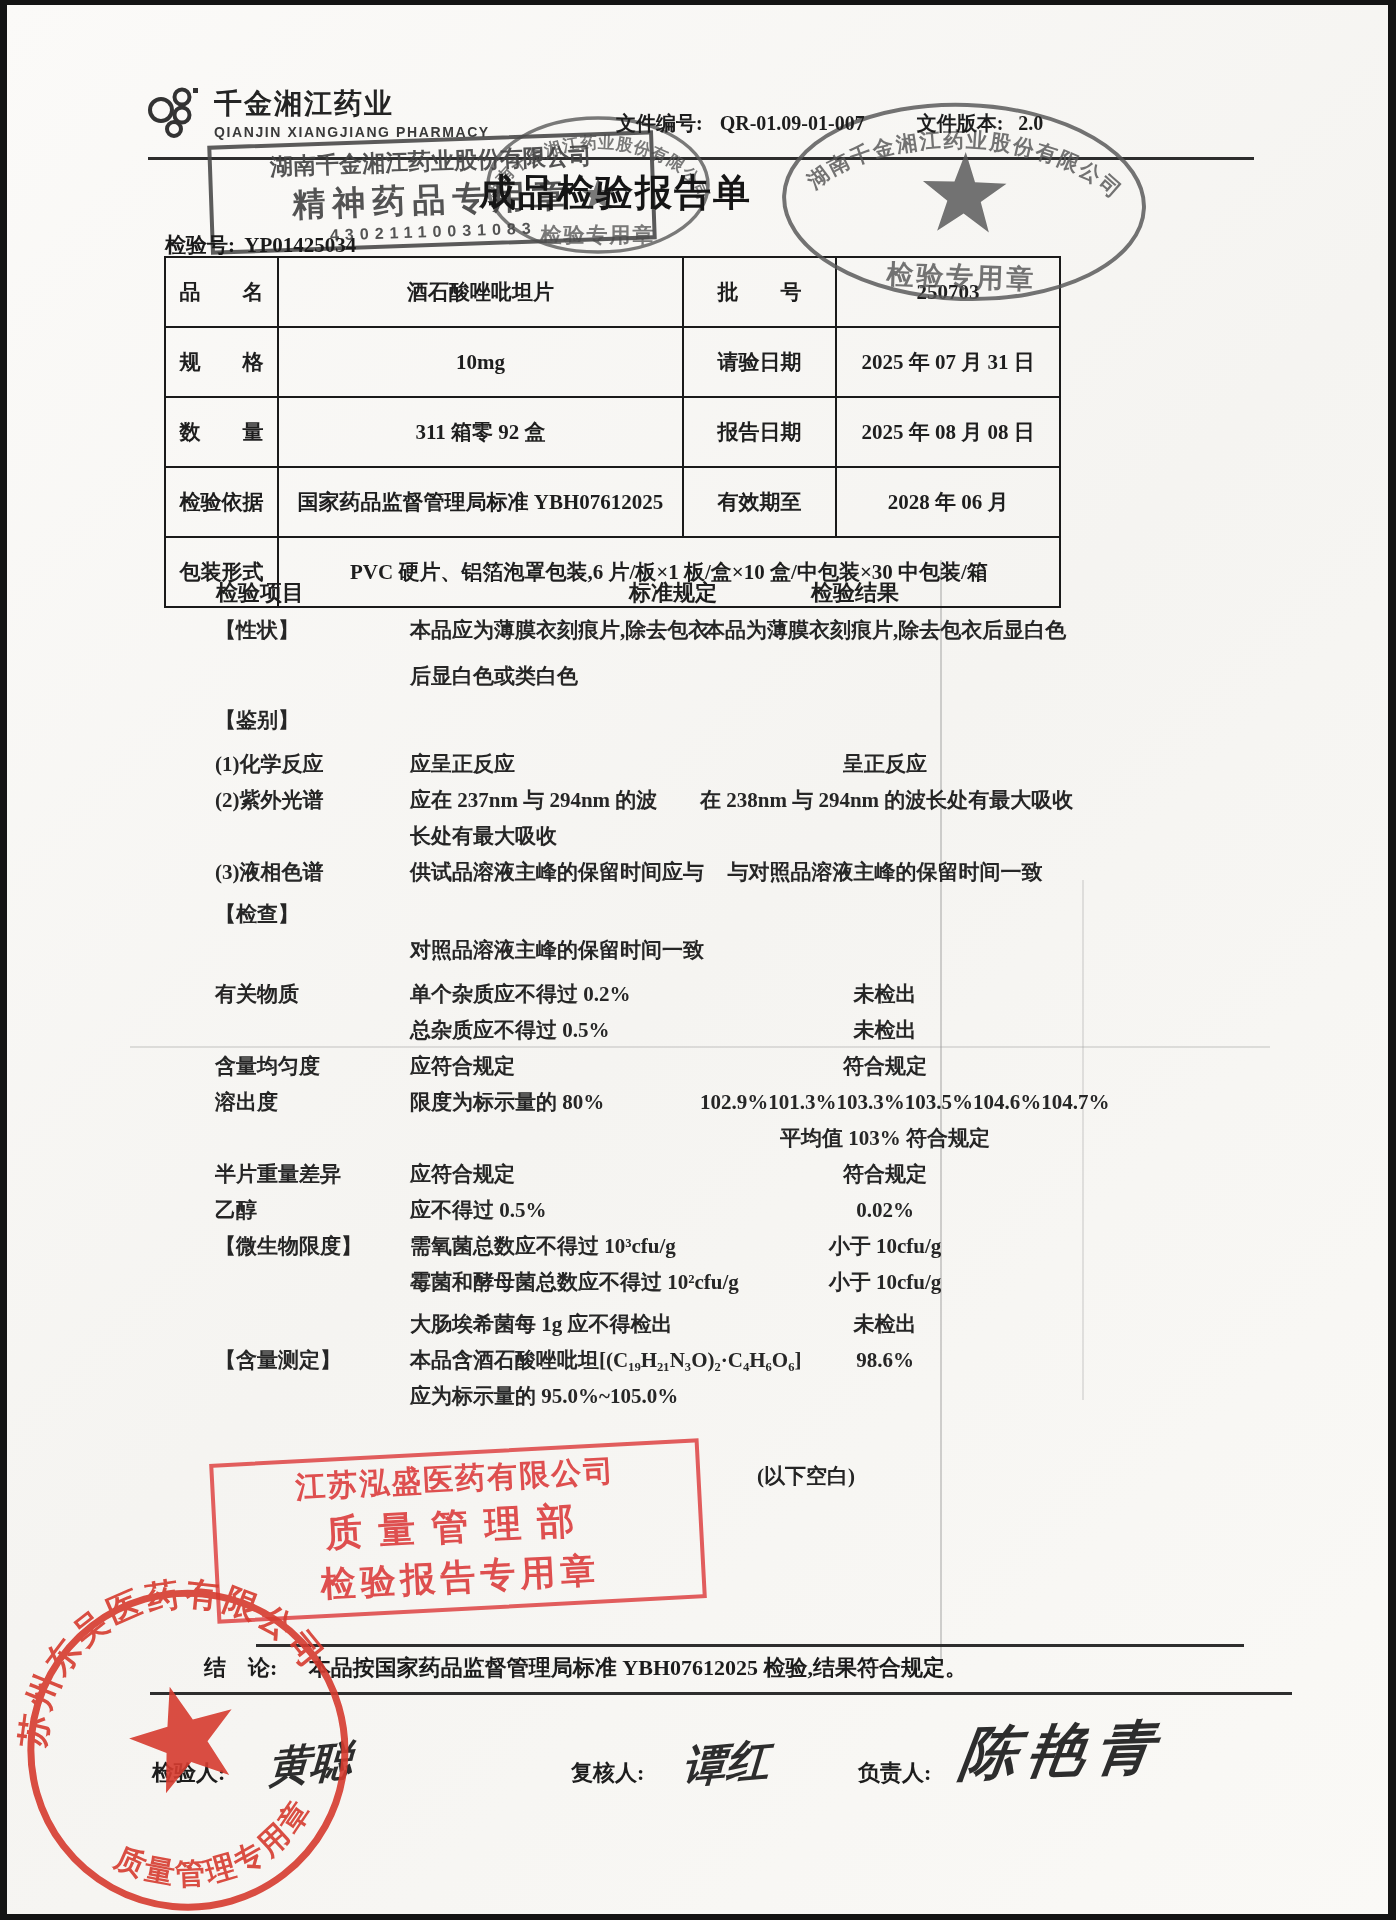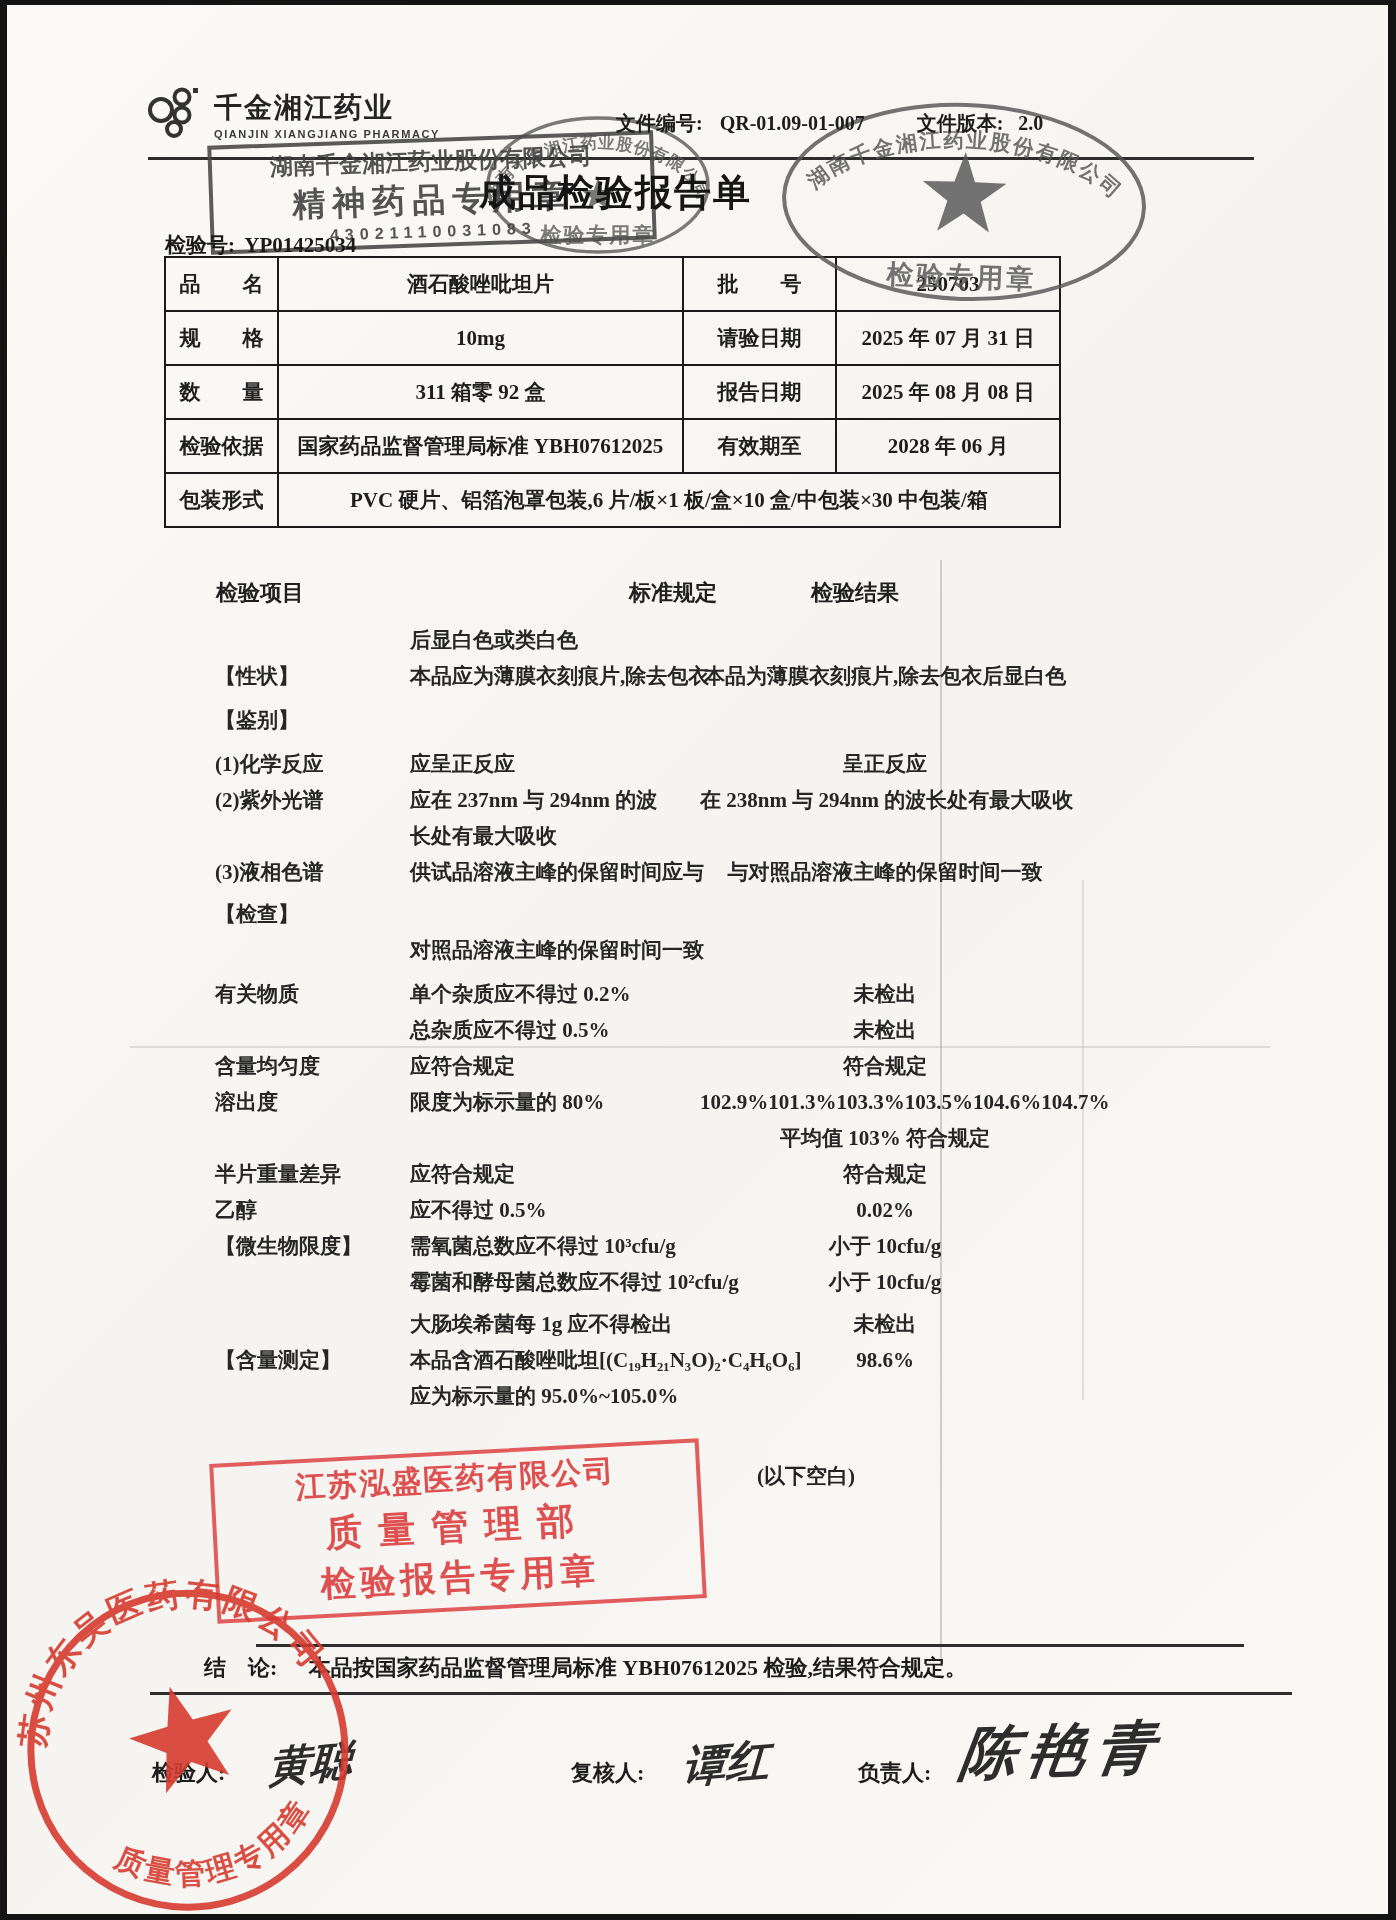--- a/index.html
+++ b/index.html
@@ -19,21 +19,21 @@
   
   .fold-v{position:absolute;width:2px;background:rgba(130,130,130,.35);}
   .fold-v.f1{left:940px;top:560px;height:1100px;}
   .fold-v.f2{left:1082px;top:880px;height:520px;background:rgba(150,150,150,.25);}
   .fold-h{position:absolute;left:130px;top:1046px;width:1140px;height:2px;background:rgba(160,160,160,.3);}
 
   
   .logo{position:absolute;left:146px;top:84px;display:flex;gap:10px;align-items:flex-end;z-index:2;}
   .logo-txtcol{display:flex;flex-direction:column;}
   .logo-text{font-size:28px;font-weight:700;color:#242424;letter-spacing:2px;font-family:"Liberation Sans","DejaVu Sans",sans-serif;}
-  .logo-sub{font-size:11px;font-weight:700;letter-spacing:1.6px;color:#3a3a3a;margin-top:1px;font-family:"Liberation Sans","DejaVu Sans",sans-serif;}
+  .logo-sub{font-size:14px;font-weight:700;letter-spacing:1.6px;color:#3a3a3a;margin-top:1px;font-family:"Liberation Sans","DejaVu Sans",sans-serif;}
   .docmeta{position:absolute;left:616px;top:110px;font-size:20px;font-weight:700;color:#1d1d1d;white-space:nowrap;z-index:6;}
   .docmeta .sp{display:inline-block;width:42px;}
   .header-rule{position:absolute;left:148px;top:157px;width:1106px;height:3px;background:#2d2d2d;}
 
   .title{position:absolute;left:479px;top:168px;font-size:37px;font-weight:700;color:#151515;
     letter-spacing:2px;z-index:5;white-space:nowrap;}
 
   .insp-no{position:absolute;left:165px;top:231px;font-size:21px;font-weight:700;color:#1a1a1a;z-index:6;white-space:nowrap;}
 
   
@@ -43,21 +43,21 @@
   .psych-l2{font-size:33px;font-weight:700;letter-spacing:7px;white-space:nowrap;margin-top:1px;}
   .psych-l3{font-size:16px;font-weight:700;letter-spacing:6px;white-space:nowrap;font-family:"Liberation Sans","DejaVu Sans",sans-serif;}
 
   
   .stamp-mid{position:absolute;left:478px;top:110px;opacity:.78;z-index:3;}
   .stamp-right{position:absolute;left:772px;top:100px;opacity:.82;transform:rotate(2deg);z-index:3;}
 
   
   table.info{position:absolute;left:164px;top:256px;border-collapse:collapse;z-index:2;background:transparent;}
   table.info td{border:2.5px solid #1a1a1a;font-size:21px;font-weight:700;color:#1e1e1e;
-    height:36px;padding:8px 4px;text-align:center;white-space:nowrap;}
+    height:36px;padding:16px 4px;text-align:center;white-space:nowrap;}
 
   
   .res-head{position:absolute;top:578px;font-size:22px;font-weight:700;color:#1f1f1f;white-space:nowrap;}
   .rh1{left:216px;} .rh2{left:601px;margin-left:28px;} .rh3{left:811px;}
   .res-rows{position:absolute;left:215px;top:612px;width:880px;z-index:2;}
   .res-row{display:grid;grid-template-columns:195px 290px 370px;line-height:36px;
     font-size:21px;font-weight:700;color:#262626;}
   .res-row .c-item{white-space:nowrap;}
   .res-row .c-std{white-space:nowrap;}
   .res-row .c-res{text-align:center;white-space:nowrap;}
@@ -195,29 +195,29 @@
       <td colspan="3">PVC 硬片、铝箔泡罩包装,6 片/板×1 板/盒×10 盒/中包装×30 中包装/箱</td>
     </tr>
   </tbody>
     </table>
 
   <div class="res-head rh1">检验项目</div>
   <div class="res-head rh2">标准规定</div>
   <div class="res-head rh3">检验结果</div>
 
   <div class="res-rows">
-    <div class="res-row g10">
-        <span class="c-item"></span>
-        <span class="c-std">后显白色或类白色</span>
-        <span class="c-res"></span>
-      </div>
     <div class="res-row">
         <span class="c-item">【性状】</span>
         <span class="c-std">本品应为薄膜衣刻痕片,除去包衣</span>
         <span class="c-res">本品为薄膜衣刻痕片,除去包衣后显白色</span>
+      </div>
+    <div class="res-row g10">
+        <span class="c-item"></span>
+        <span class="c-std">后显白色或类白色</span>
+        <span class="c-res"></span>
       </div>
     <div class="res-row g8">
         <span class="c-item">【鉴别】</span>
         <span class="c-std"></span>
         <span class="c-res"></span>
       </div>
     <div class="res-row g8">
         <span class="c-item">(1)化学反应</span>
         <span class="c-std">应呈正反应</span>
         <span class="c-res">呈正反应</span>

